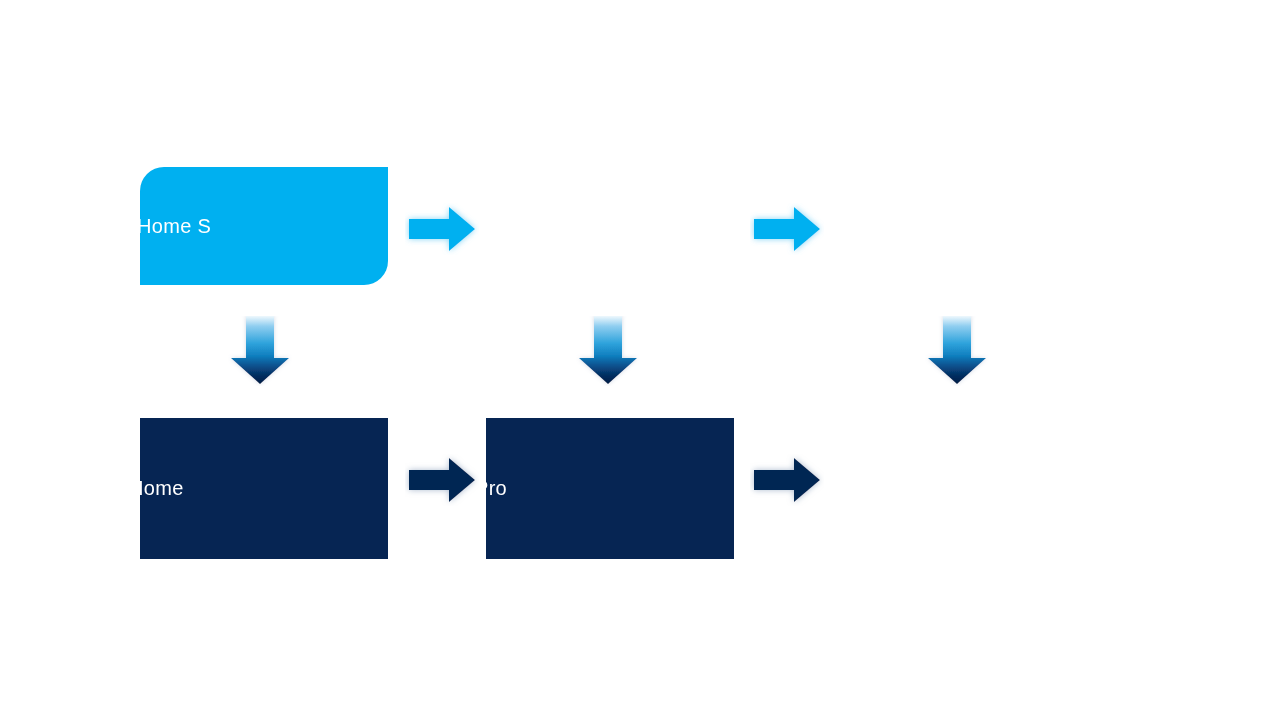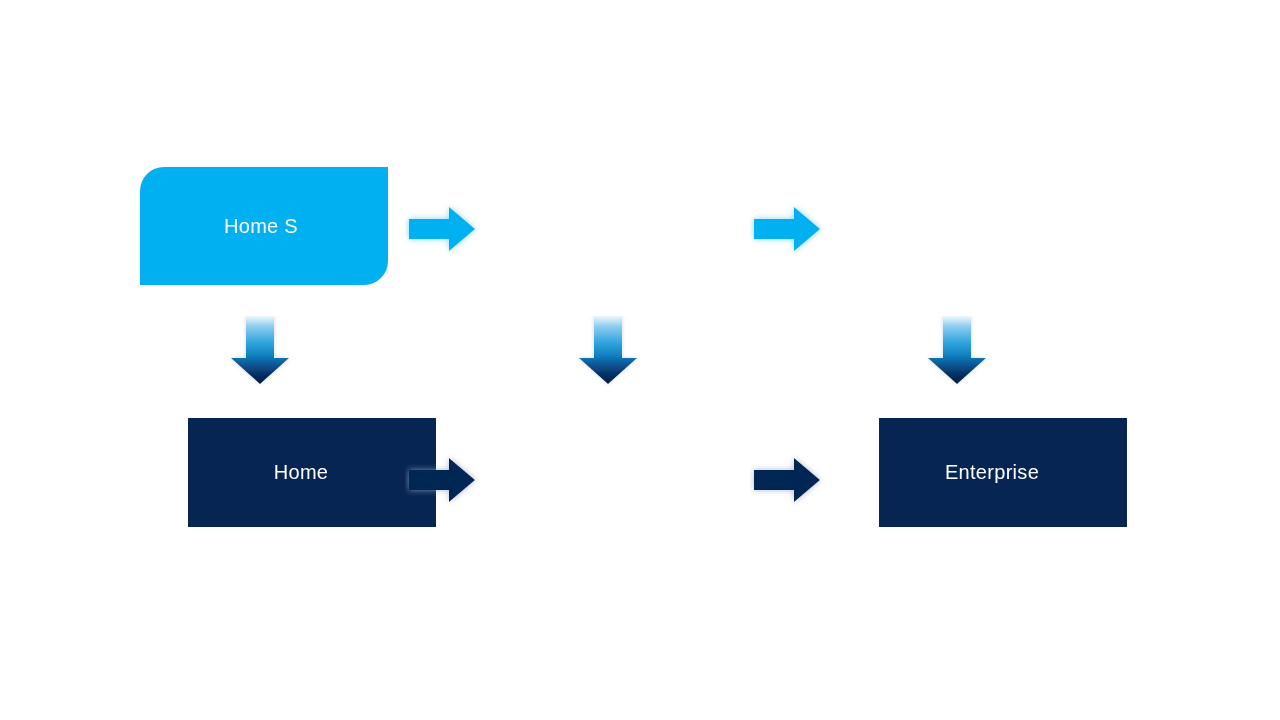--- a/index.html
+++ b/index.html
@@ -14,39 +14,38 @@
     height: 720px;
     background: #ffffff;
     overflow: hidden;
   }
   .box {
     position: absolute;
     width: 248px;
     height: 118px;
     display: flex;
     align-items: center;
-    justify-content: center;
+    justify-content: flex-start;
   }
   .box .label {
     color: #ffffff;
     font-size: 20px;
     font-weight: 400;
     letter-spacing: 0.3px;
     white-space: nowrap;
   }
   .box.top-row {
     top: 167px;
     background: #00B0F0;
     border-radius: 24px 0 24px 0; 
   }
   .box.bottom-row {
     top: 418px;
-    height: 109px;
+    height: 141px;
     background: #062553;
-    margin-left: 48px;
   }
   .box.top-row .label { transform: translateX(-3px); }
   .box.bottom-row .label { transform: translateX(-11px); }
 
   .col-1 { left: 140px; }
   .col-2 { left: 486px; }
   .col-3 { left: 831px; }
 
   .arrow { position: absolute; }
   .arrow-right-top-1    { left: 405px; top: 203px; }
@@ -87,22 +86,22 @@
     </defs>
   </svg>
 
   <div class="box top-row col-1">
     <span class="label">Home S</span>
   </div>
 
   <div class="box bottom-row col-1">
     <span class="label">Home</span>
   </div>
-  <div class="box bottom-row col-3">
-    <span class="label">Enterprise</span>
+  <div class="box bottom-row col-2">
+    <span class="label">Pro</span>
   </div>
 
   <svg class="arrow arrow-right-top-1" width="74" height="52" viewBox="0 0 74 52">
     <polygon points="4,16 44,16 44,4 70,26 44,48 44,36 4,36" filter="url(#glowLight)" fill="#00B0F0"></polygon>
   </svg>
   <svg class="arrow arrow-right-top-2" width="74" height="52" viewBox="0 0 74 52">
     <polygon points="4,16 44,16 44,4 70,26 44,48 44,36 4,36" filter="url(#glowLight)" fill="#00B0F0"></polygon>
   </svg>
 
   <svg class="arrow arrow-right-bottom-1" width="74" height="52" viewBox="0 0 74 52">

